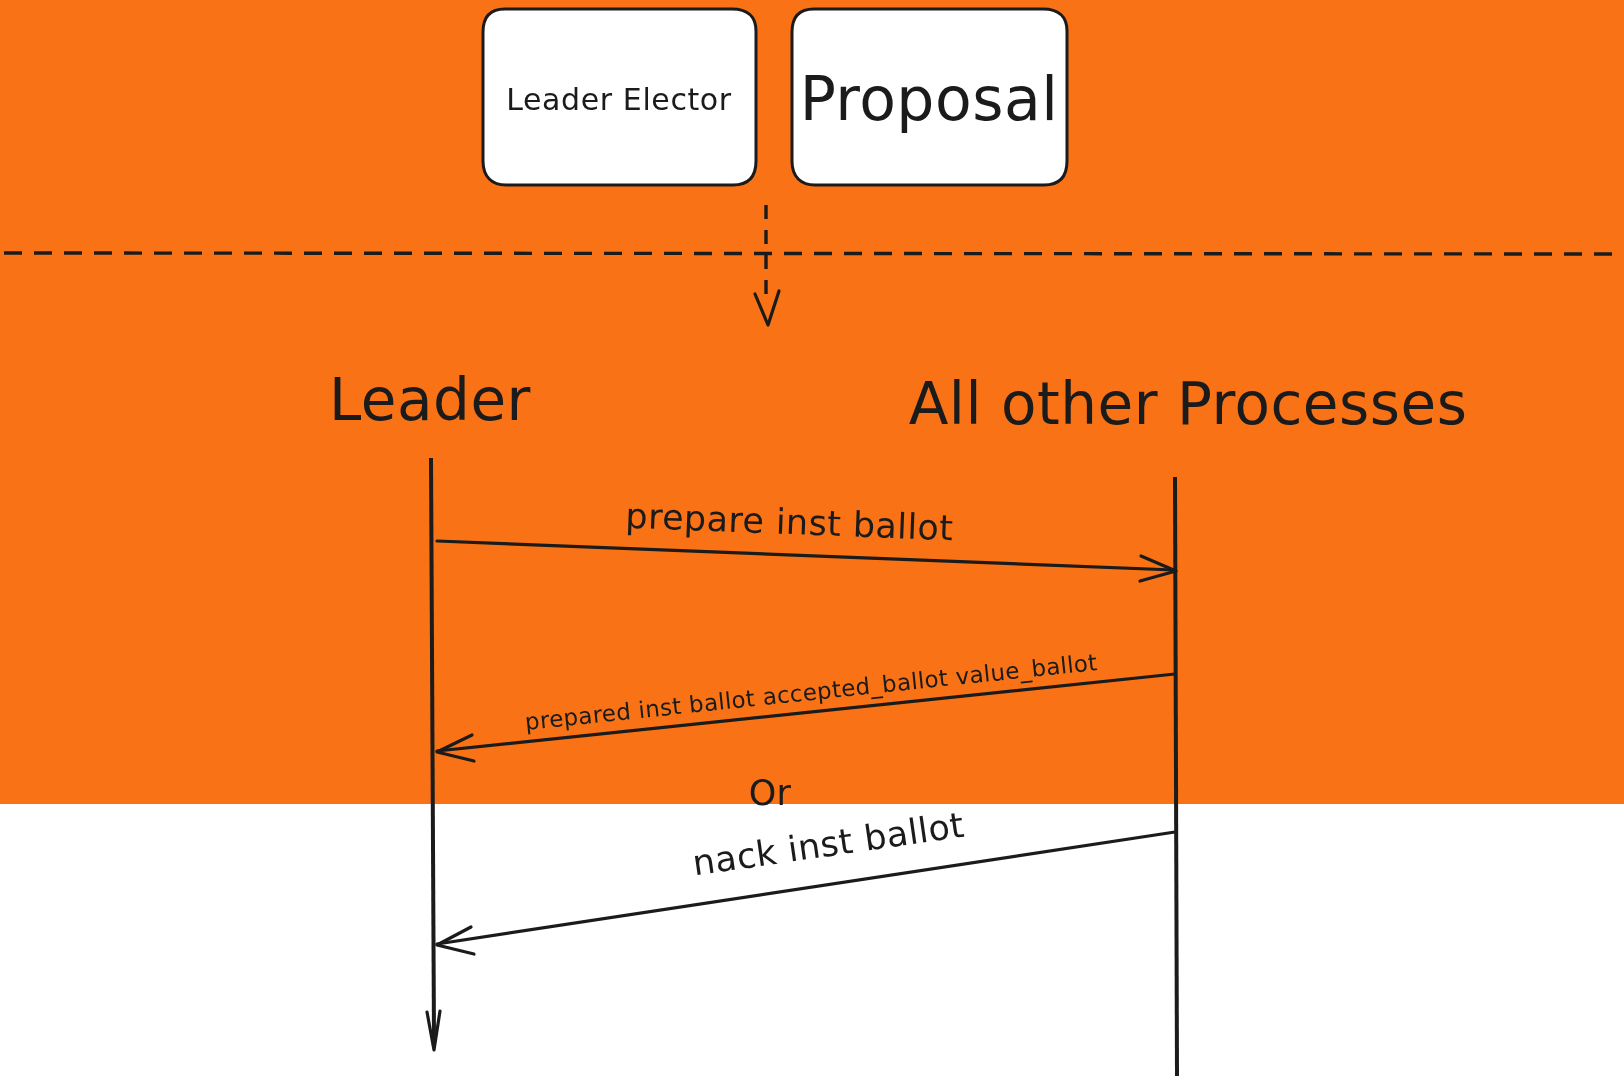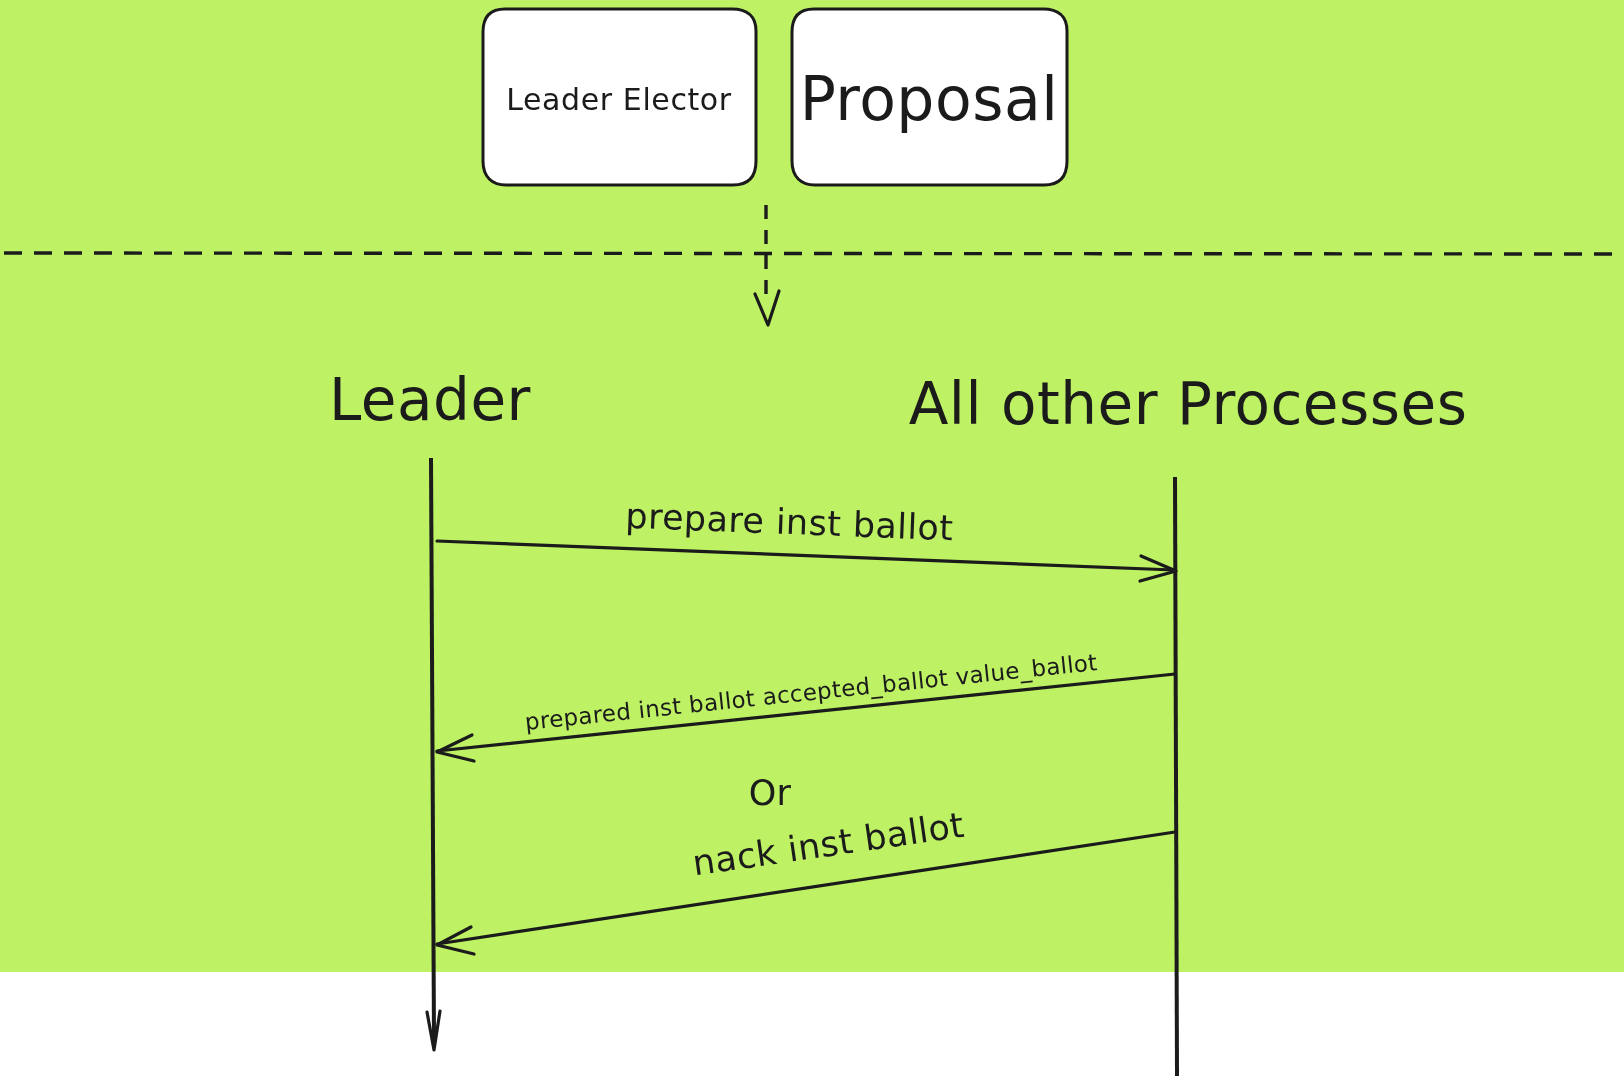--- a/index.html
+++ b/index.html
@@ -9,22 +9,22 @@
   }
   body {
     width: 1624px;
     height: 1088px;
     overflow: hidden;
     font-family: "DejaVu Sans", sans-serif;
   }
   #canvas-root {
     position: relative;
     width: 1624px;
-    height: 972px;
-    background: #bef264;
+    height: 804px;
+    background: #f97316;
   }
   svg.diagram {
     position: absolute;
     top: 0;
     left: 0;
     width: 1624px;
     height: 1088px;
   }
   .node-box {
     fill: #ffffff;

